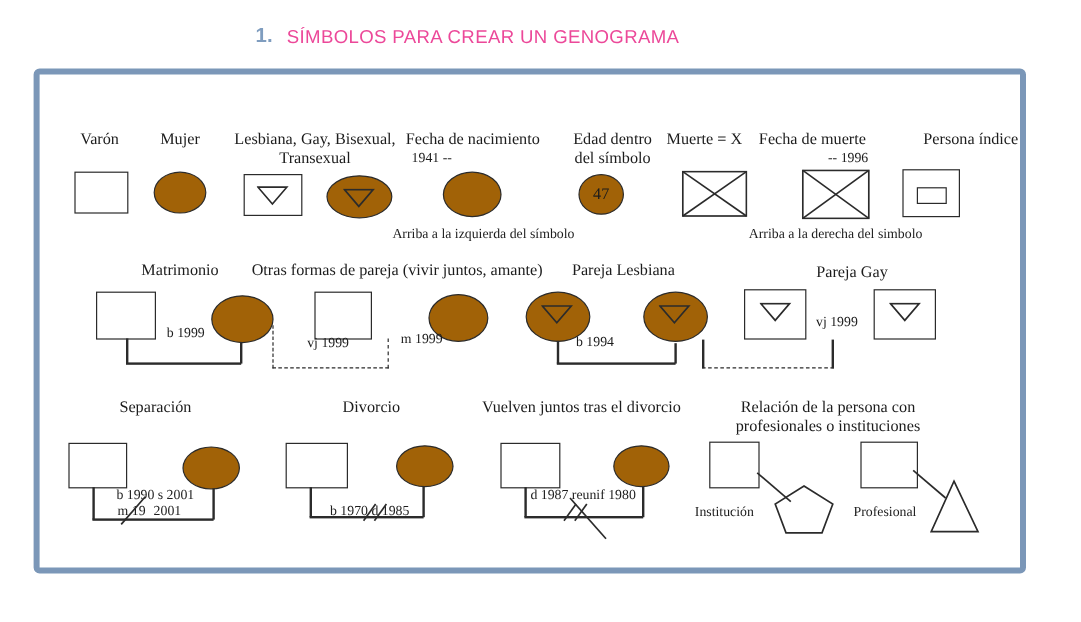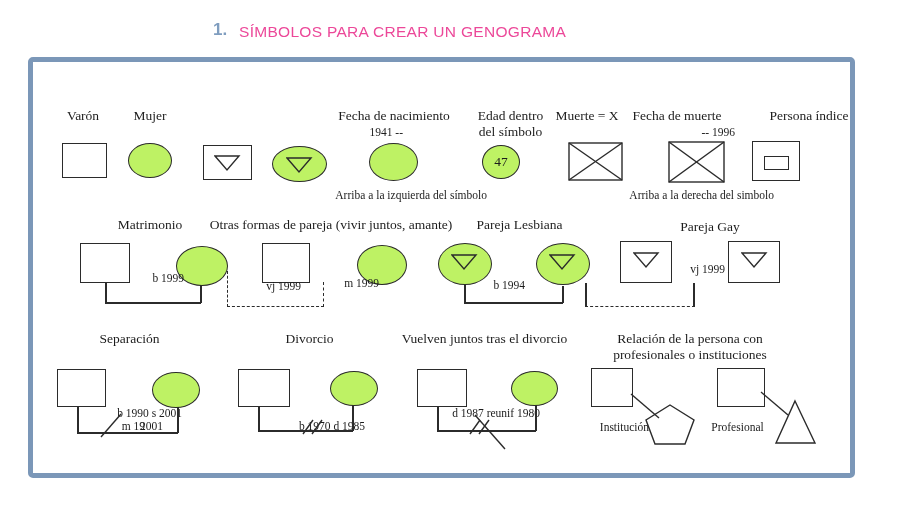--- a/index.html
+++ b/index.html
@@ -3,23 +3,23 @@
 <meta charset="utf-8">
 <style>
   html,body{margin:0;padding:0;background:#fff;}
   .page{position:relative;width:901px;height:518px;background:#ffffff;overflow:hidden;
         font-family:"Liberation Serif",serif;color:#1c1c1c;}
   .abs{position:absolute;}
   .title-num{font-family:"Liberation Sans",sans-serif;font-weight:bold;font-size:17px;color:#7f9dbf;}
   .title-txt{font-family:"Liberation Sans",sans-serif;font-size:15.5px;color:#ec4899;letter-spacing:.3px;}
   .frame{left:28px;top:57px;width:827px;height:421px;border:5px solid #7b97b8;border-radius:5px;box-sizing:border-box;background:#fff;}
   .lbl{font-size:13.5px;text-align:center;line-height:1.18;}
-  .sm{font-size:11.5px;text-align:right;line-height:1.1;}
+  .sm{font-size:11.5px;text-align:left;line-height:1.1;}
   .rect{border:1.4px solid #2b2b2b;box-sizing:border-box;background:#fff;}
-  .ellipse{border:1.4px solid #2b2b2b;border-radius:50%;box-sizing:border-box;background:#bef264;}
+  .ellipse{border:1.4px solid #2b2b2b;border-radius:50%;box-sizing:border-box;background:#a16207;}
   .hline{height:1.5px;background:#2b2b2b;}
   .vline{width:1.5px;background:#2b2b2b;}
   .dash-h{border-top:1.6px dashed #2b2b2b;height:0;}
   .dash-v{border-left:1.6px dashed #2b2b2b;width:0;}
   svg{display:block;}
   .shape-svg line,.shape-svg polygon,.shape-svg rect{stroke:#2b2b2b;stroke-width:1.4;fill:none;}
   .center{display:flex;align-items:center;justify-content:center;}
 </style>
 </head>
 <body>
@@ -30,20 +30,24 @@
   <span class="abs title-txt" style="left:239px;top:23px;">SÍMBOLOS PARA CREAR UN GENOGRAMA</span>
 
   <div class="abs frame"></div>
 
   <div class="abs lbl" style="left:48px;top:108px;width:70px;">Varón</div>
   <div class="abs rect" style="left:62px;top:143px;width:45px;height:35px;"></div>
 
   <div class="abs lbl" style="left:115px;top:108px;width:70px;">Mujer</div>
   <div class="abs ellipse" style="left:128px;top:143px;width:44px;height:35px;"></div>
 
+  <div class="abs lbl" style="left:170px;top:108px;width:185px;">
+    <span>Lesbiana, Gay, Bisexual,</span><br>
+    <span>Transexual</span>
+  </div>
   <div class="abs rect" style="left:203px;top:145px;width:49px;height:35px;">
     <svg class="shape-svg abs" style="left:10px;top:9px;" width="27" height="17">
         <polygon points="1,1 25,1 13,15"></polygon>
       </svg>
   </div>
   <div class="abs ellipse" style="left:272px;top:146px;width:55px;height:36px;">
     <svg class="shape-svg abs" style="left:13px;top:10px;" width="27" height="17">
         <polygon points="1,1 25,1 13,15"></polygon>
       </svg>
   </div>

